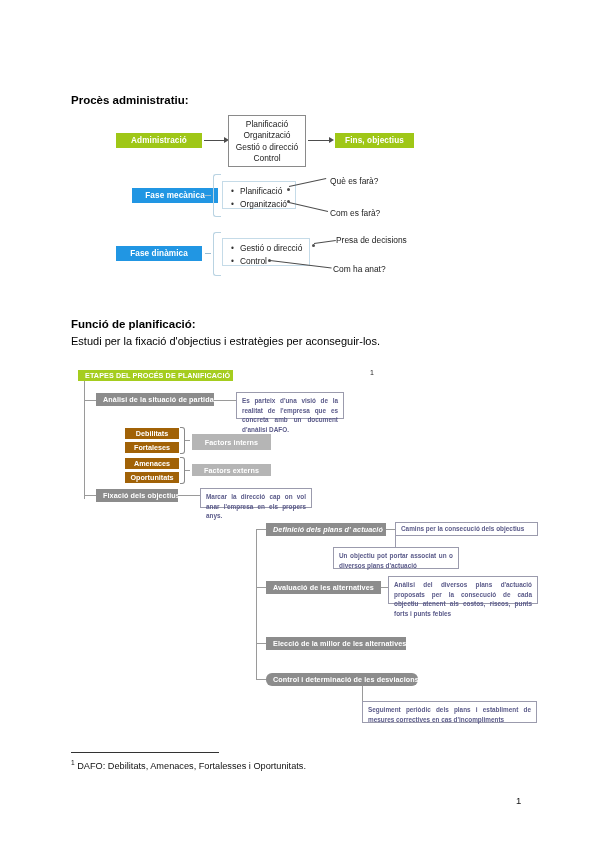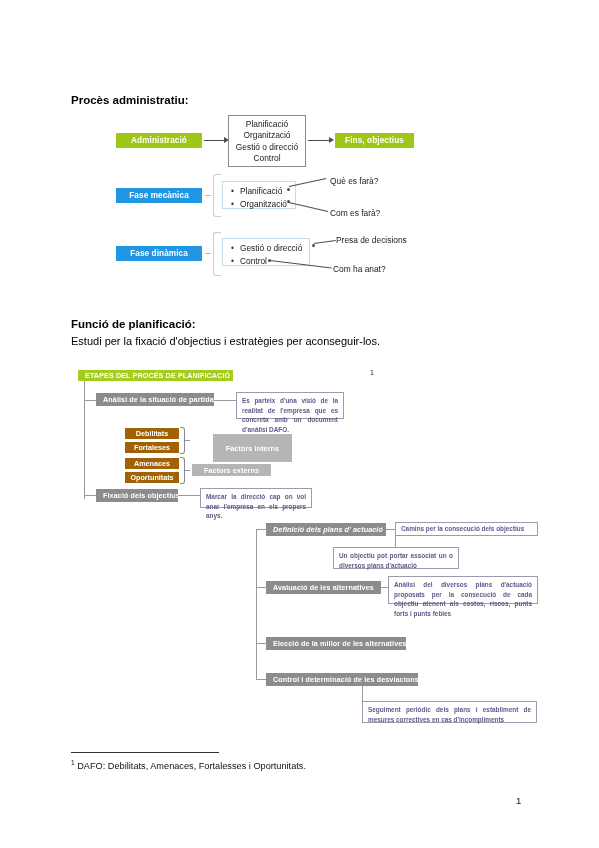--- a/index.html
+++ b/index.html
@@ -222,21 +222,21 @@
       <div>Organització</div>
       <div>Gestió o direcció</div>
       <div>Control</div>
     </div>
 
     <div class="hline" style="left:308px; top:140px; width:22px;"></div>
     <div class="arrowhead" style="left:329px; top:137px;"></div>
 
     <div class="chip green" style="left:335px; top:133px; width:79px; height:15px;">Fins, objectius</div>
 
-    <div class="chip blue" style="left:116px; top:188px; width:86px; height:15px;">Fase mecànica</div>
+    <div class="chip blue" style="left:132px; top:188px; width:86px; height:15px;">Fase mecànica</div>
 
     <div class="hline-lt" style="left:205px; top:195px; width:6px;"></div>
 
     <div class="bracket" style="left:213px; top:174px; width:8px; height:43px;"></div>
 
     <div class="listbox" style="left:222px; top:181px; width:74px; height:28px;">
       <span class="li">Planificació</span>
       <span class="li">Organització</span>
     </div>
 
@@ -286,21 +286,21 @@
     <div class="mchip" style="left:124px; top:427px; width:56px; height:13px;">Debilitats</div>
     <div class="mchip" style="left:124px; top:441px; width:56px; height:13px;">Fortaleses</div>
     <div class="mchip" style="left:124px; top:457px; width:56px; height:13px;">Amenaces</div>
     <div class="mchip" style="left:124px; top:471px; width:56px; height:13px;">Oportunitats</div>
 
     <div class="bracket-sm" style="left:180px; top:427px; width:5px; height:27px;"></div>
     <div class="gline h" style="left:185px; top:440px; width:5px;"></div>
     <div class="bracket-sm" style="left:180px; top:457px; width:5px; height:27px;"></div>
     <div class="gline h" style="left:185px; top:470px; width:5px;"></div>
 
-    <div class="gchip light" style="left:192px; top:434px; width:79px; height:28px;margin-left:21px;">Factors interns</div>
+    <div class="gchip light" style="left:192px; top:434px; width:79px; height:16px;">Factors interns</div>
     <div class="gchip light" style="left:192px; top:464px; width:79px; height:12px;">Factors externs</div>
 
     <div class="gline h" style="left:84px; top:495px; width:12px;"></div>
     <div class="gchip" style="left:96px; top:489px; width:82px; height:13px;">Fixació dels objectius</div>
     <div class="gline h" style="left:178px; top:495px; width:22px;"></div>
     <div class="nbox" style="left:200px; top:488px; width:112px; height:20px;">Marcar la direcció cap on vol anar l'empresa en els propers anys.</div>
 
     <div class="gline v" style="left:256px; top:529px; height:151px;"></div>
 
     <div class="gline h" style="left:256px; top:529px; width:10px;"></div>
@@ -313,21 +313,21 @@
 
     <div class="gline h" style="left:256px; top:587px; width:10px;"></div>
     <div class="gchip" style="left:266px; top:581px; width:115px; height:13px;">Avaluació de les alternatives</div>
     <div class="gline h" style="left:381px; top:587px; width:7px;"></div>
     <div class="nbox" style="left:388px; top:576px; width:150px; height:28px;">Anàlisi del diversos plans d'actuació proposats per la consecució de cada objectiu atenent als costos, riscos, punts forts i punts febles</div>
 
     <div class="gline h" style="left:256px; top:643px; width:10px;"></div>
     <div class="gchip" style="left:266px; top:637px; width:140px; height:13px;">Elecció de la millor de les alternatives</div>
 
     <div class="gline h" style="left:256px; top:679px; width:10px;"></div>
-    <div class="gchip" style="left:266px; top:673px; width:152px; height:13px;">Control i determinació de les desviacions</div>
+    <div class="gchip" style="left:266px; top:673px; width:152px; height:13px;border-radius:6px;">Control i determinació de les desviacions</div>
     <div class="gline v" style="left:362px; top:686px; height:16px;"></div>
     <div class="nbox" style="left:362px; top:701px; width:175px; height:22px;">Seguiment periòdic dels plans i establiment de mesures correctives en cas d'incompliments</div>
   </div>
 
   <div class="fn-rule"></div>
   <div class="footnote"><sup>1</sup><span> DAFO: Debilitats, Amenaces, Fortalesses i Oportunitats.</span></div>
 
   <div class="page-num">1</div>
 
 </div>

